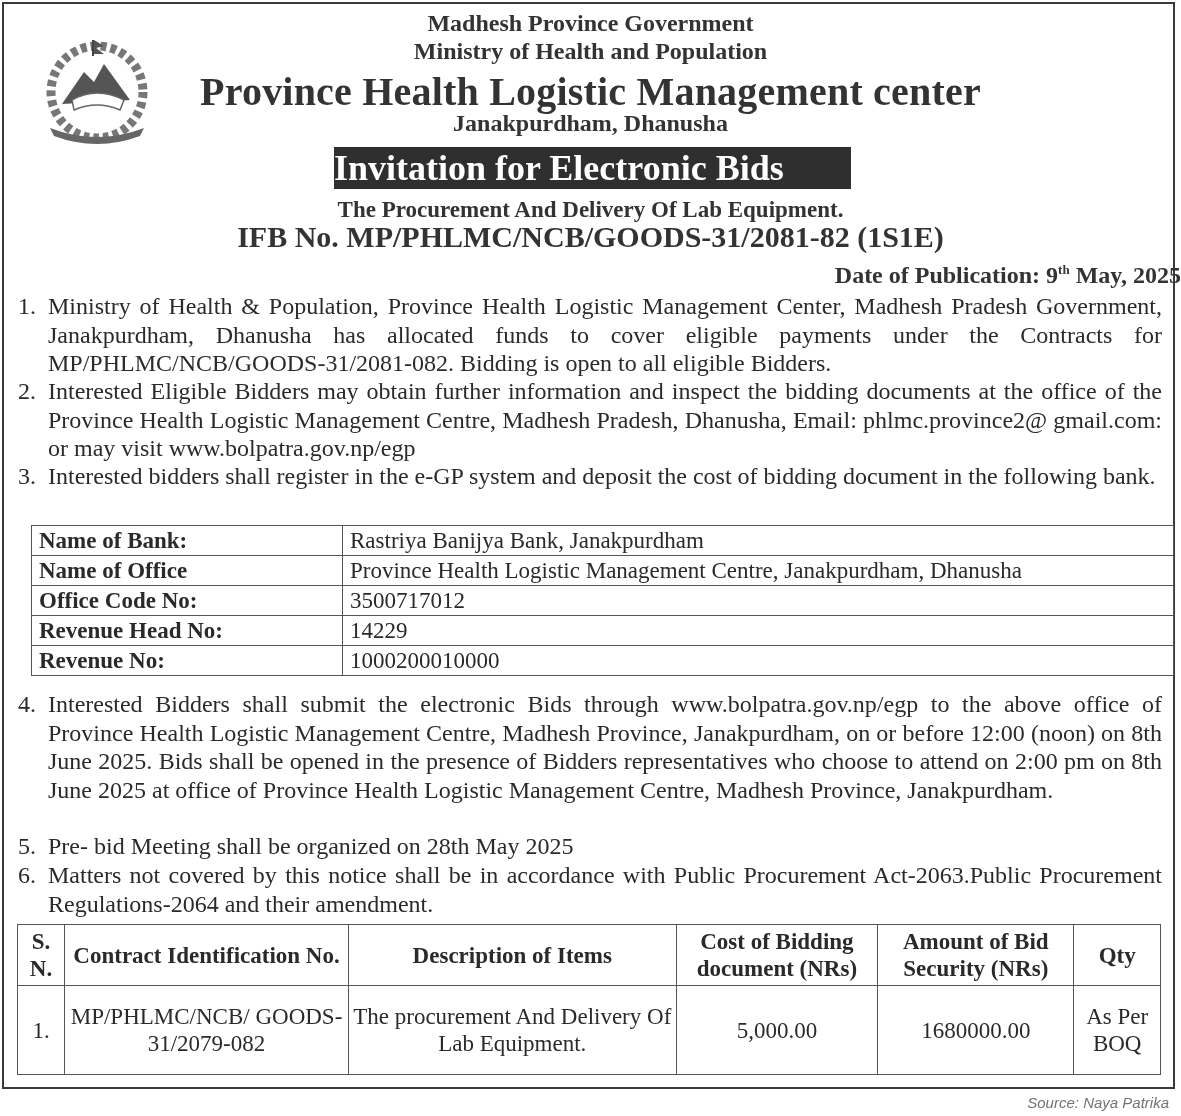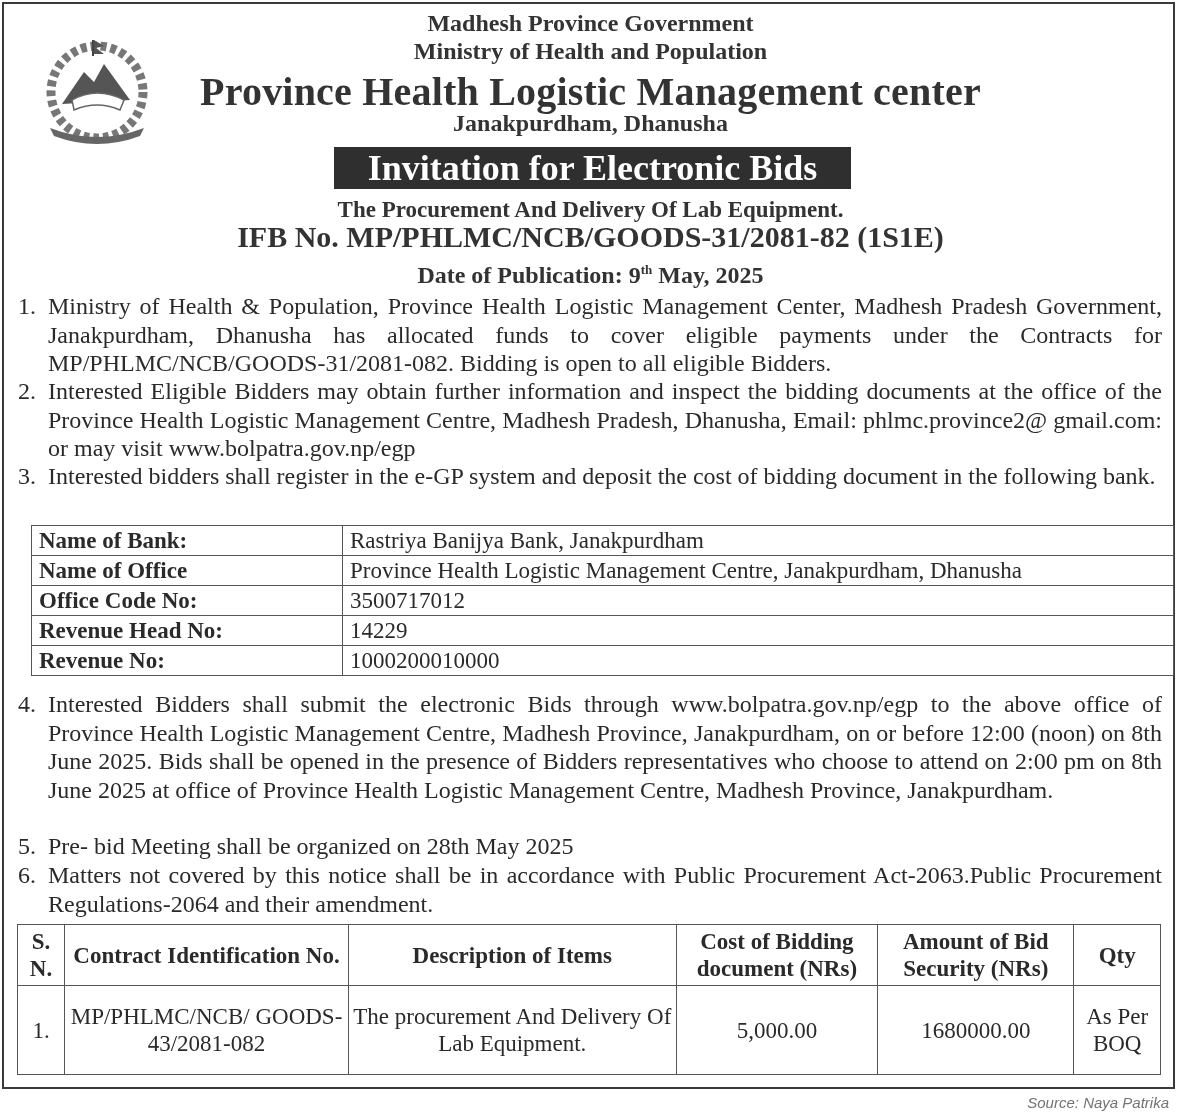--- a/index.html
+++ b/index.html
@@ -15,25 +15,25 @@
     position: absolute; left: 32px; top: 34px; width: 130px; height: 112px;
   }
   .hdr { position: absolute; left: 0; width: 1181px; text-align: center; font-weight: bold; color: #333; }
   .h1 { top: 10px; font-size: 24px; }
   .h2 { top: 38px; font-size: 24px; }
   .h3 { top: 68px; font-size: 40px; letter-spacing: 0.2px; }
   .h4 { top: 110px; font-size: 24px; }
   .banner {
     position: absolute; left: 334px; top: 147px; width: 517px; height: 42px;
     background: #2f2f2f; color: #ffffff; font-weight: bold; font-size: 36px;
-    text-align: center; line-height: 42px;
+    text-align: left; line-height: 42px;
   }
   .sub1 { top: 197px; font-size: 23px; }
   .sub2 { top: 220px; font-size: 30px; }
-  .sub3 { top: 262px; font-size: 24px; }
+  .sub3 { top: 262px; font-size: 24px; text-align: right; }
   .sub3 sup { font-size: 13px; vertical-align: 9px; }
   .para {
     position: absolute; left: 18px; width: 1144px; font-size: 24px; line-height: 28.5px;
     text-align: justify;
   }
   .para .num { position: absolute; left: 0; }
   .para .txt { display: block; margin-left: 30px; }
   .p1 { top: 292px; }
   .p2 { top: 377px; }
   .p3 { top: 462px; }
@@ -134,21 +134,21 @@
       <tr>
     <th style="width:34px">S. N.</th>
     <th style="width:250px">Contract Identification No.</th>
     <th style="width:290px">Description of Items</th>
     <th style="width:175px">Cost of Bidding document (NRs)</th>
     <th style="width:170px">Amount of Bid Security (NRs)</th>
     <th style="width:70px">Qty</th>
   </tr>
   <tr>
     <td>1.</td>
-    <td>MP/PHLMC/NCB/ GOODS- 43/2081-082</td>
+    <td>MP/PHLMC/NCB/ GOODS- 31/2079-082</td>
     <td>The procurement And Delivery Of Lab Equipment.</td>
     <td>5,000.00</td>
     <td>1680000.00</td>
     <td>As Per BOQ</td>
   </tr>
 </tbody>
   </table>
 
 <div class="source">Source: Naya Patrika</div>
 

